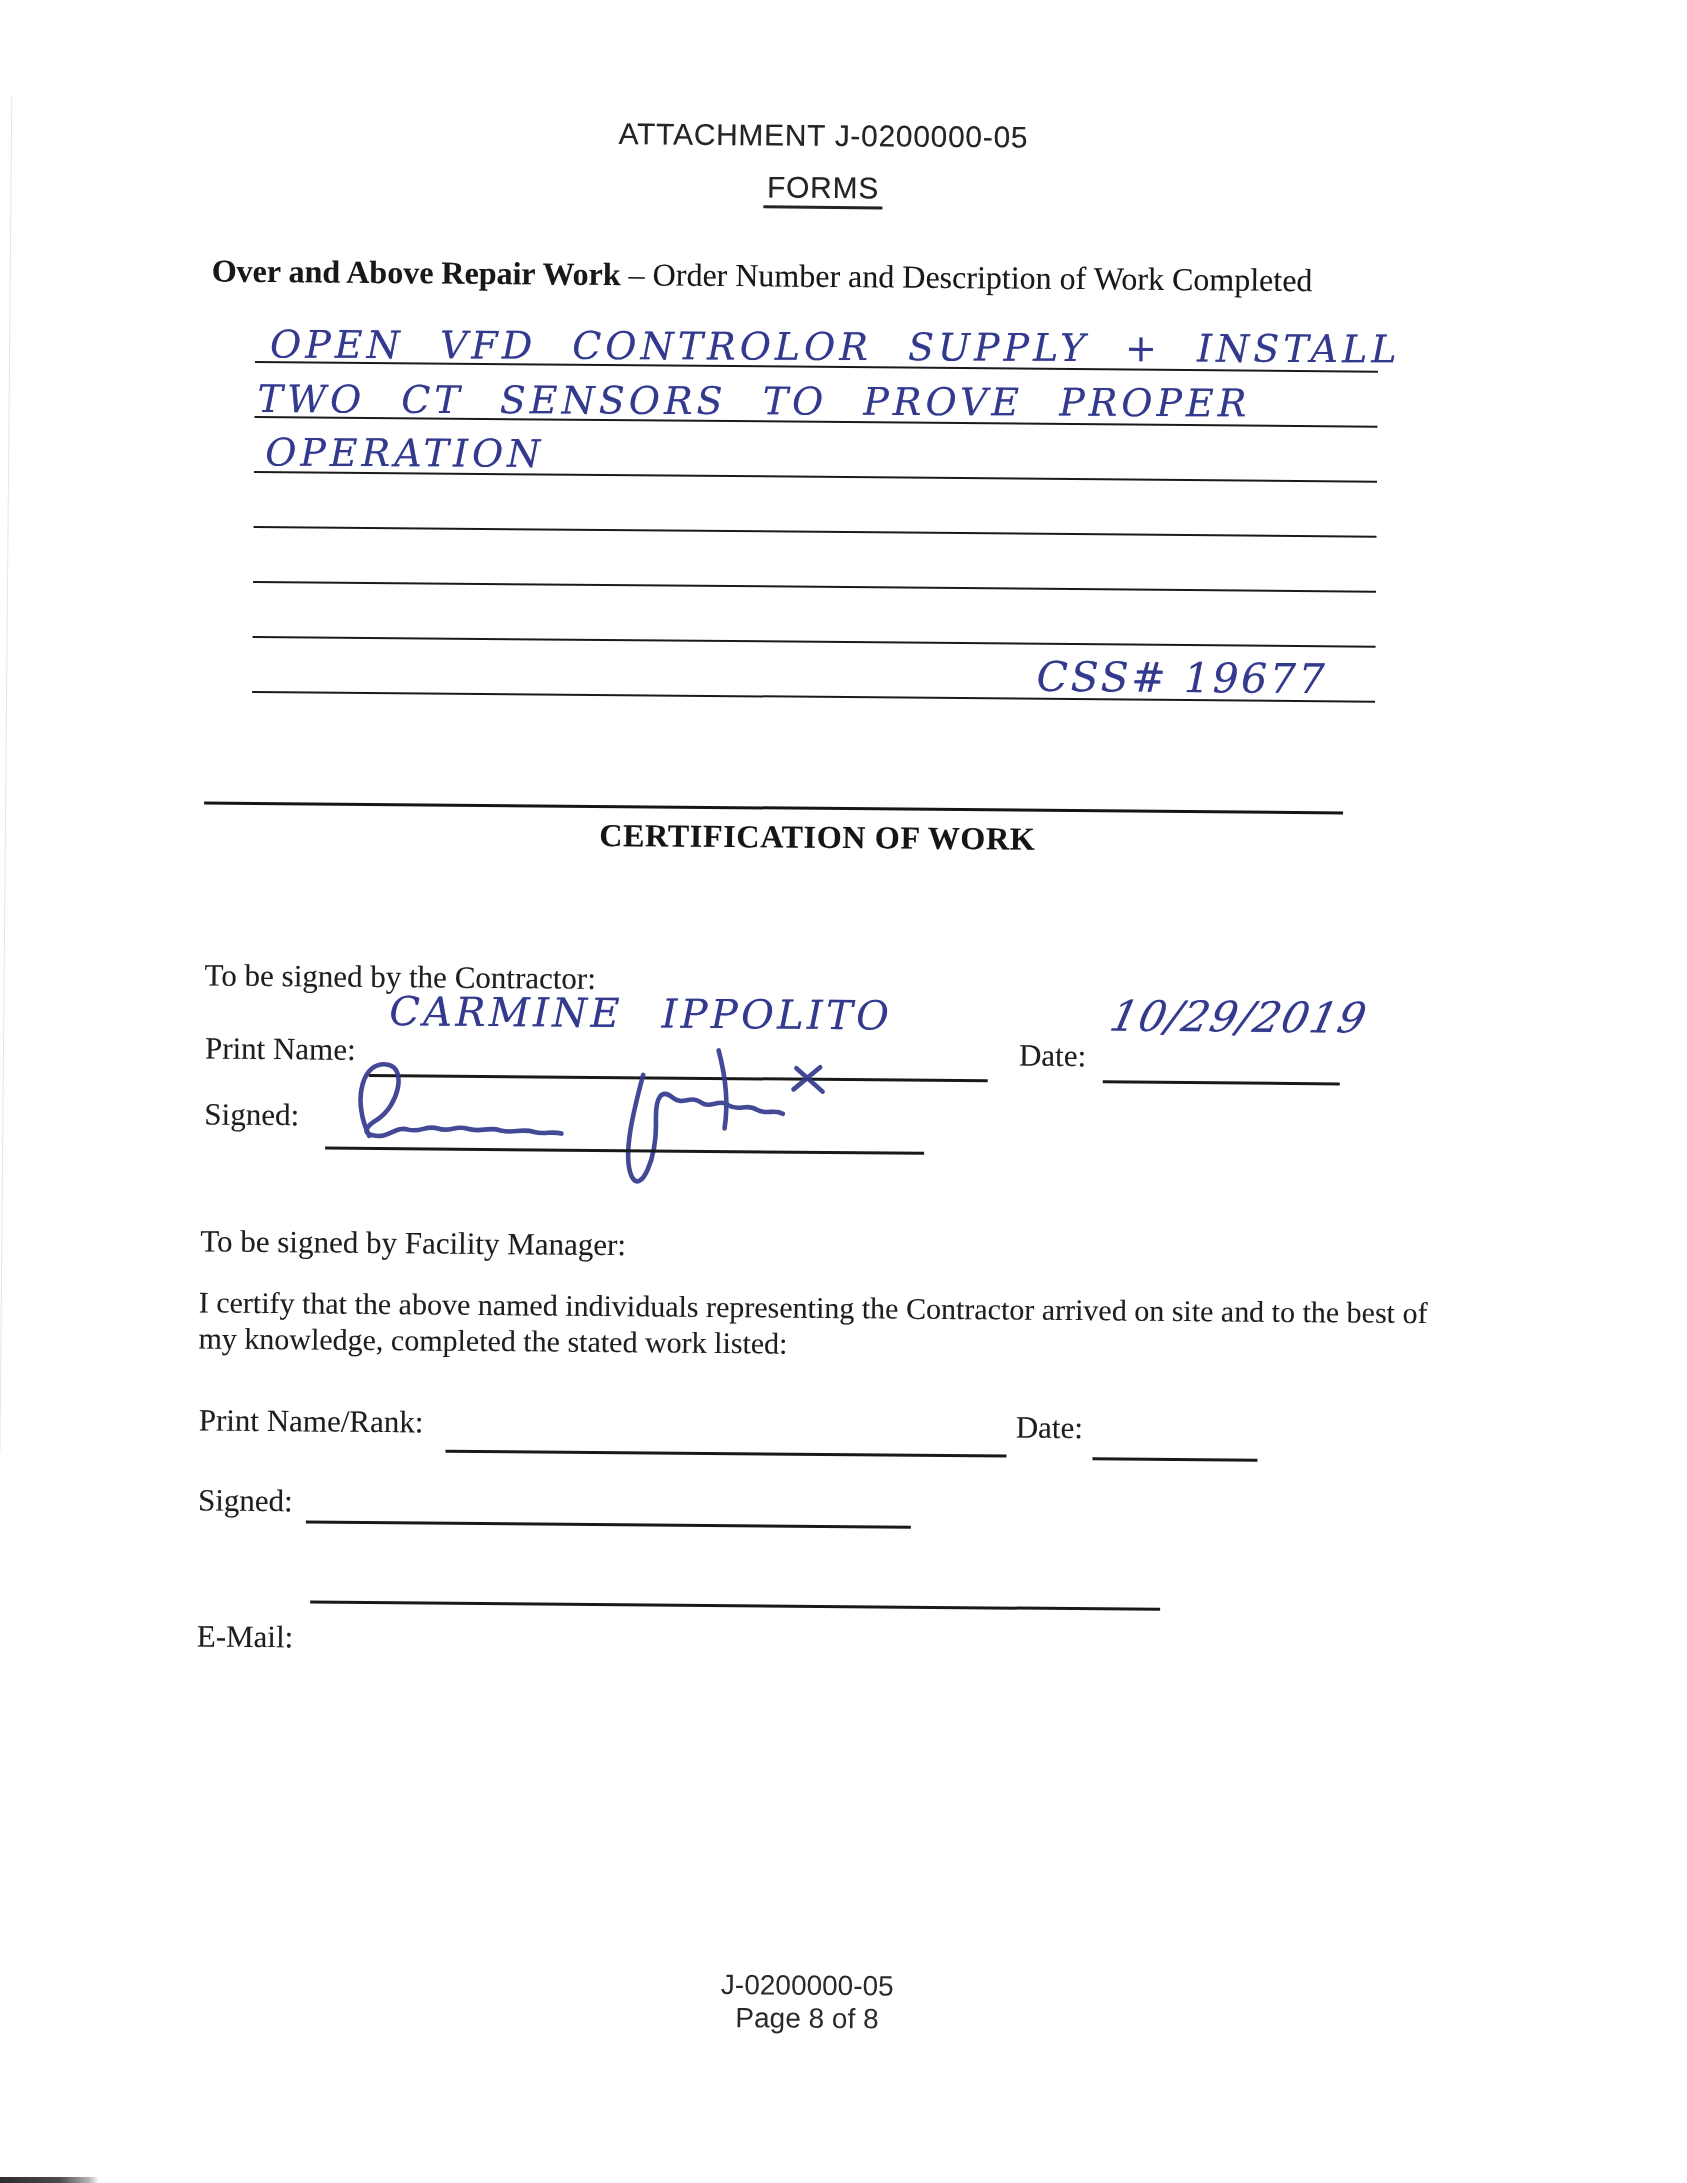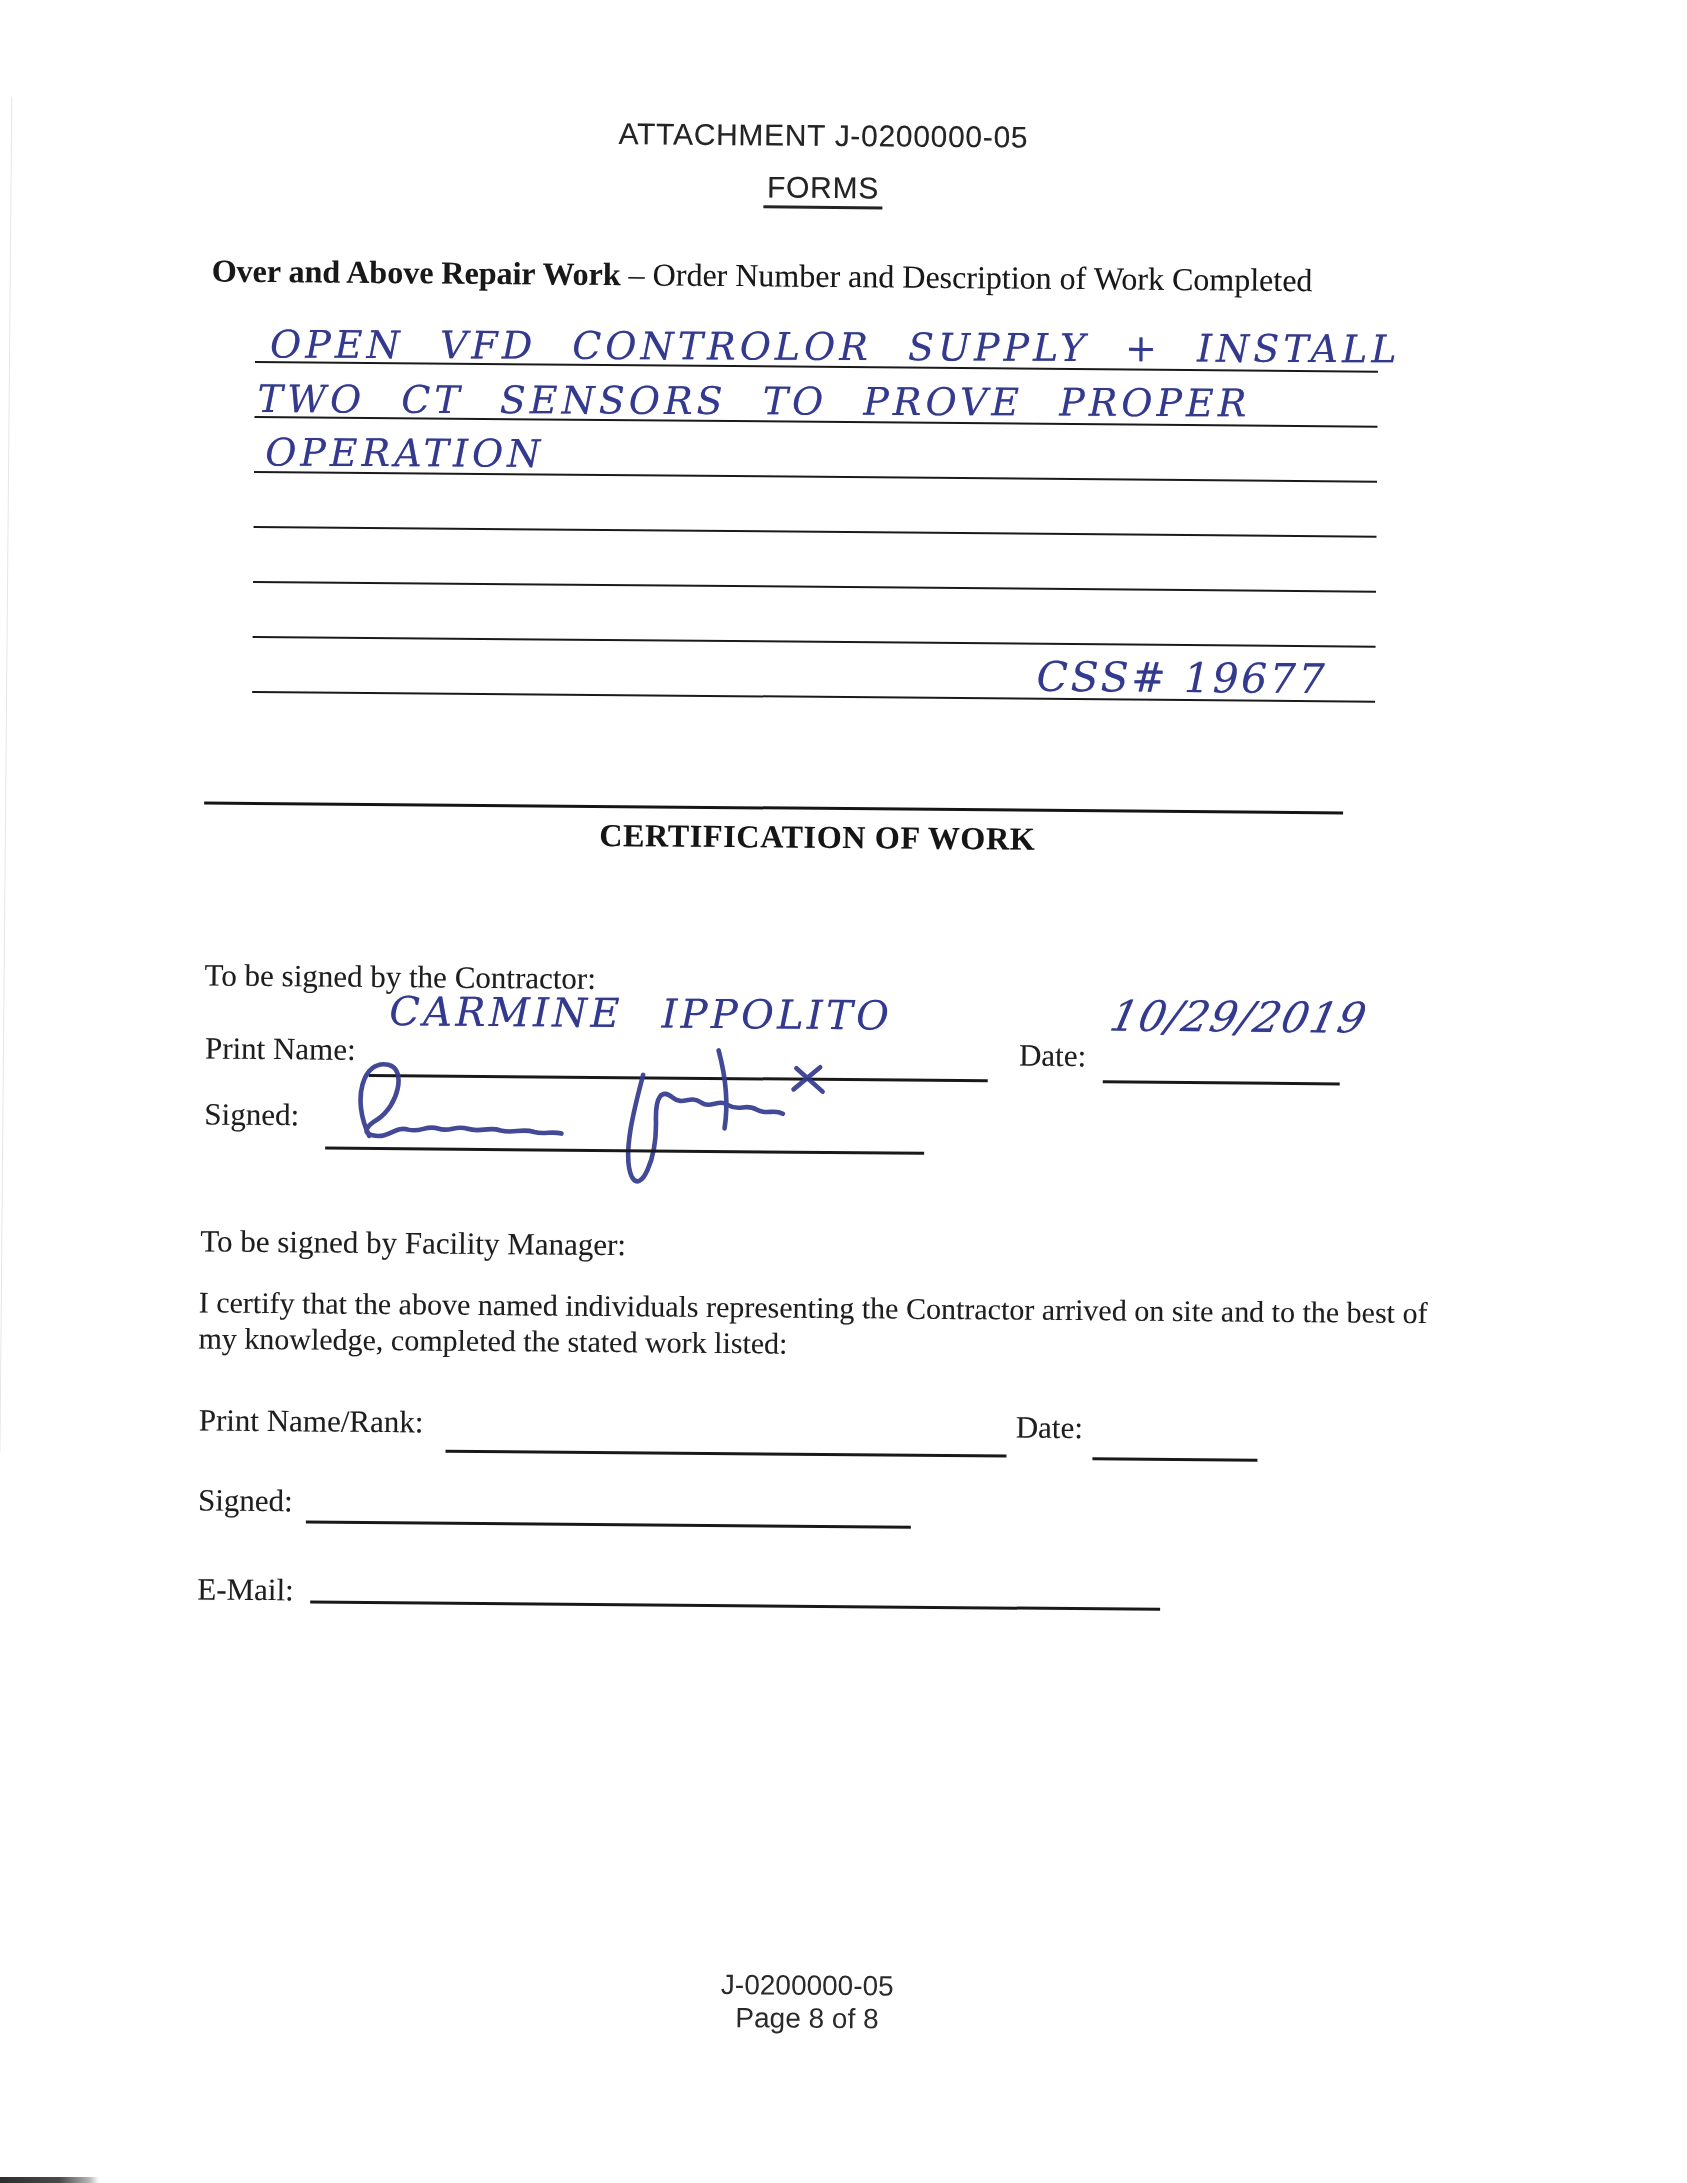--- a/index.html
+++ b/index.html
@@ -150,21 +150,21 @@
 
     <span class="label" style="left:210px;top:1403px">Print Name/Rank:</span>
     <div class="fill-line" style="left:457px;top:1448px;width:561px"></div>
 
     <span class="label" style="left:1027px;top:1403px">Date:</span>
     <div class="fill-line" style="left:1104px;top:1450px;width:165px"></div>
 
     <span class="label" style="left:210px;top:1483px">Signed:</span>
     <div class="fill-line" style="left:318px;top:1520px;width:605px"></div>
 
-    <span class="label" style="left:210px;top:1572px">E-Mail:</span>
+    <span class="label" style="left:210px;top:1619px">E-Mail:</span>
     <div class="fill-line" style="left:323px;top:1600px;width:850px"></div>
 
     <footer class="doc-footer">
       <div>J-0200000-05</div>
       <div>Page 8 of 8</div>
     </footer>
 
   </div>
   <div class="corner-smudge"></div>
 </div>

